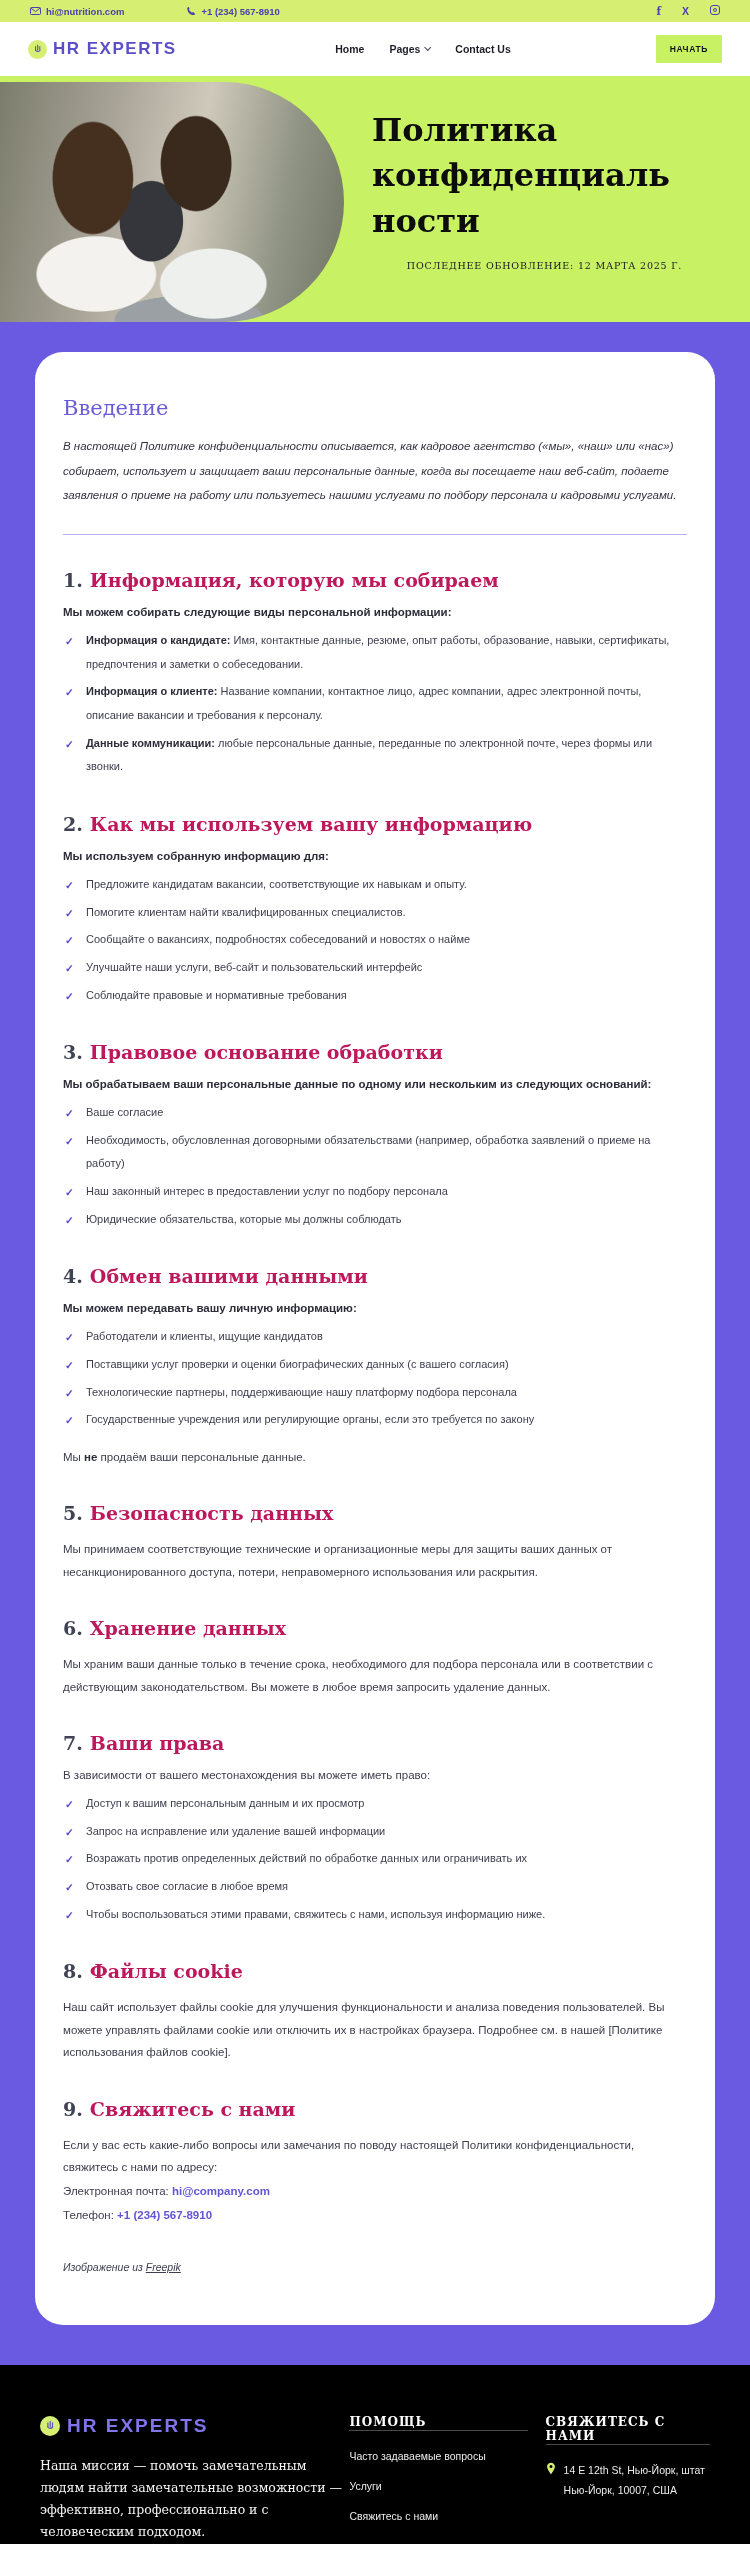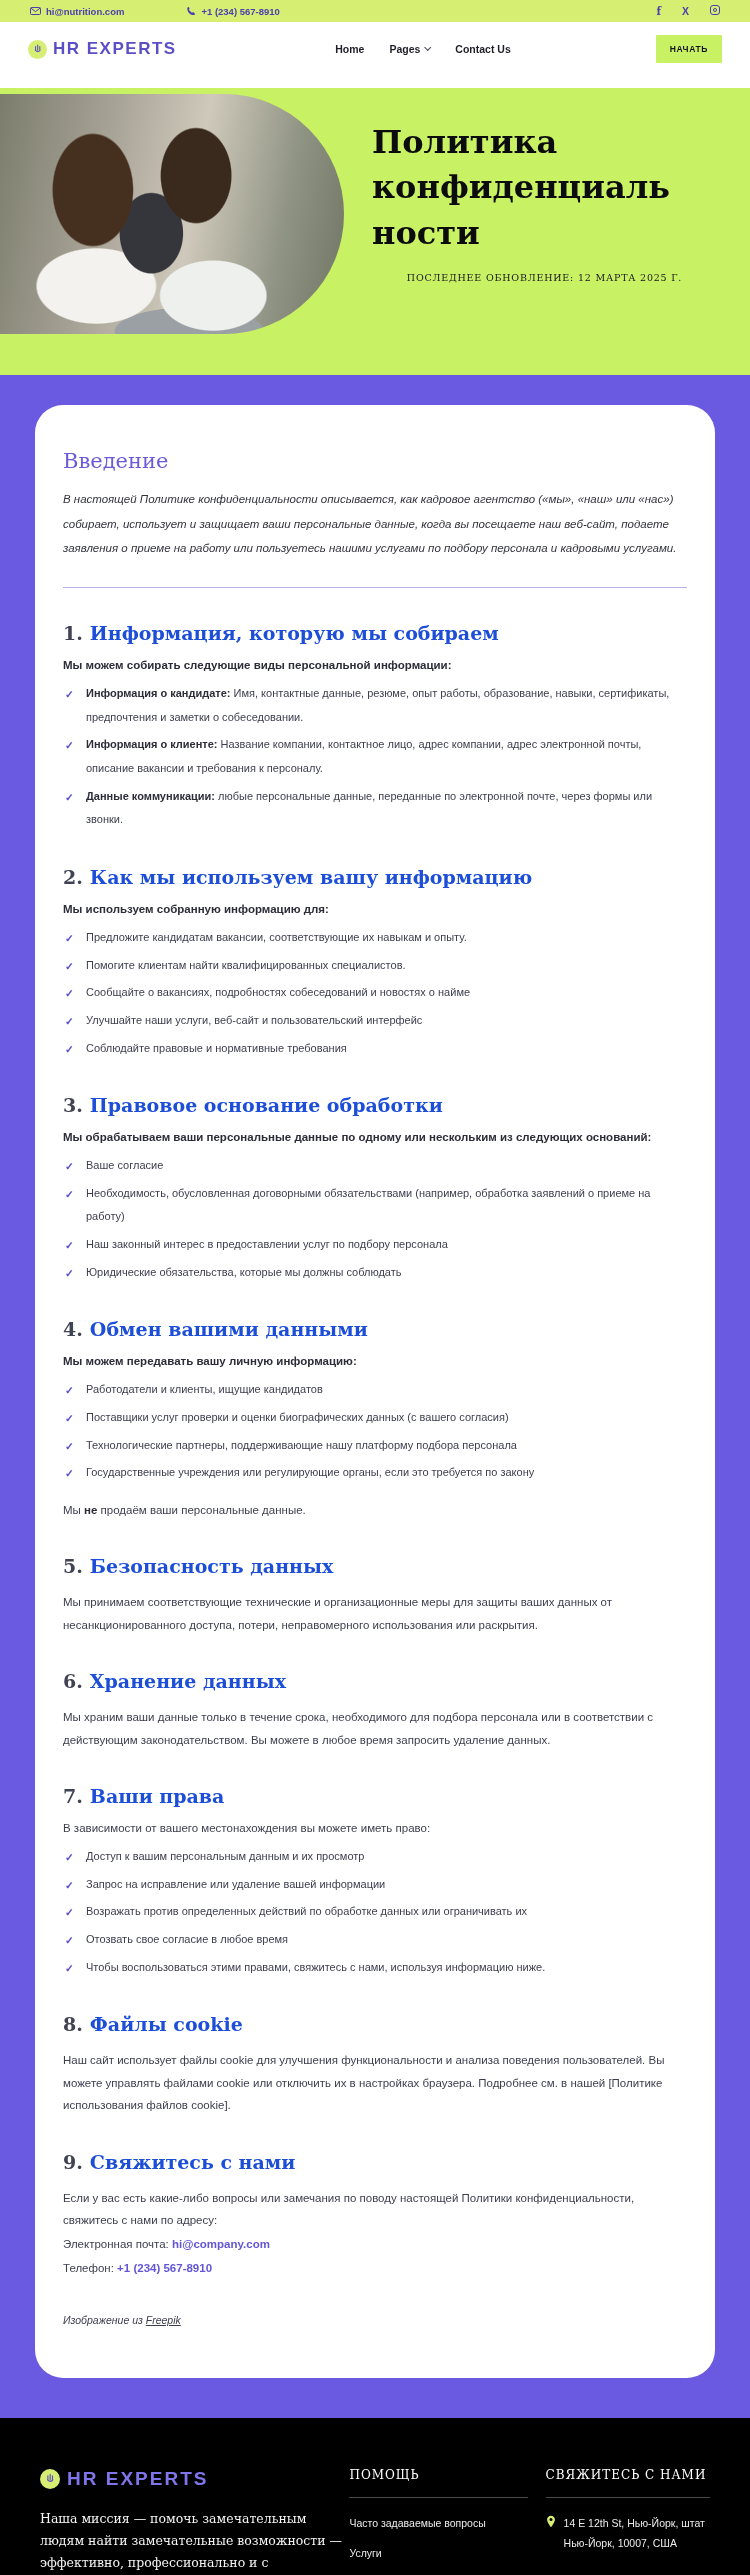--- a/index.html
+++ b/index.html
@@ -18,21 +18,21 @@
   .header { height: 54px; background: #fff; display: flex; align-items: center; padding: 0 28px; position: relative; }
   .brand { display: flex; align-items: center; gap: 6px; }
   .logo-badge { width: 19px; height: 19px; border-radius: 50%; background: #d6ee72; display: flex; align-items: center; justify-content: center; }
   .brand-text { font-size: 17px; font-weight: 700; color: #5a4fc6; letter-spacing: 1.5px; }
   .nav { position: absolute; left: 50%; transform: translateX(-50%); display: flex; gap: 25px; margin-left: 48px; }
   .nav a { font-size: 10.5px; color: #1e1e28; font-weight: 600; text-decoration: none; display: flex; align-items: center; }
   .chev { display: inline-block; width: 5px; height: 5px; border-right: 1.4px solid #4a4a55; border-bottom: 1.4px solid #4a4a55; transform: rotate(45deg); margin-left: 5px; margin-top: -3px; }
   .cta { margin-left: auto; background: #c9f164; border: none; border-radius: 1px; padding: 9px 14px; font-size: 8.5px; font-weight: 700; letter-spacing: .6px; color: #14141e; cursor: pointer; font-family: inherit; }
 
   
-  .hero { position: relative; height: 287px; background: #c9f164; overflow: hidden; margin-top: 12px; }
+  .hero { position: relative; height: 246px; background: #c9f164; overflow: hidden; }
   .hero-photo { position: absolute; left: 0; top: 6px; width: 344px; height: 240px; border-radius: 0 125px 125px 0;
     background:
       radial-gradient(58px 78px at 57% 34%, #3a2a1e 0 60%, transparent 62%),
       radial-gradient(66px 92px at 27% 40%, #45301f 0 60%, transparent 62%),
       radial-gradient(52px 66px at 44% 58%, #34363b 0 60%, transparent 62%),
       radial-gradient(92px 58px at 28% 80%, #f4f2ee 0 64%, transparent 66%),
       radial-gradient(82px 54px at 62% 84%, #eef0ee 0 64%, transparent 66%),
       radial-gradient(105px 34px at 55% 99%, #9aa0a3 0 70%, transparent 72%),
       linear-gradient(100deg, #7b7d6c 0%, #a7a296 30%, #cfc9bb 55%, #8f9383 80%, #6f7463 100%);
   }
@@ -42,21 +42,21 @@
 
   
   .main { background: #6a5ae1; padding: 30px 35px 40px; }
   .card { background: #fff; border-radius: 28px; padding: 44px 28px 52px; }
   .intro-heading { font-family: "DejaVu Serif", serif; font-size: 21px; font-weight: 500; color: #6a5cd8; margin-bottom: 14px; }
   .intro-text { font-style: italic; font-size: 11.5px; line-height: 2.15; color: #33333f; margin-bottom: 26px; }
   .divider { border: none; border-top: 1px solid #b7afe9; }
   .section { margin-top: 34px; }
   .section h2 { font-family: "DejaVu Serif", serif; font-size: 19px; font-weight: 600; }
   .section h2 .num { color: #3f4353; margin-right: 7px; }
-  .section h2 .ttl { color: #1d4ed8; }
+  .section h2 .ttl { color: #be185d; }
   .lead { font-size: 11.5px; margin: 15px 0 11px; color: #3d3e4e; }
   .lead.bold { font-weight: 700; color: #2c2d39; }
   .bullets { list-style: none; }
   .bullets li { position: relative; padding-left: 23px; font-size: 11px; line-height: 2.15; color: #3d3e4e; margin-bottom: 4px; }
   .bullets li::before { content: "✓"; position: absolute; left: 2px; top: 1px; color: #5a4ed0; font-size: 10.5px; font-weight: 700; }
   .bullets b, .pbody b, .lead b { color: #2c2d39; }
   .pbody { font-size: 11.5px; line-height: 1.95; color: #3d3e4e; margin-top: 14px; }
   .contact-line { font-size: 11.5px; line-height: 1.75; color: #3d3e4e; margin-top: 3px; }
   .link { color: #6356d6; font-weight: 700; text-decoration: none; }
   .credit { margin-top: 36px; font-style: italic; font-size: 10.5px; color: #3d3e4e; }
@@ -64,21 +64,21 @@
 
   
   .footer { background: #000; color: #fff; padding: 50px 40px 0; }
   .fcols { display: flex; }
   .fleft { width: 310px; }
   .flogo { display: flex; align-items: center; gap: 7px; }
   .flogo .logo-badge { width: 20px; height: 20px; }
   .flogo-text { font-size: 19px; font-weight: 700; color: #7f74e9; letter-spacing: 2px; }
   .fmission { font-family: "DejaVu Serif", serif; font-size: 12.5px; line-height: 1.78; color: #f4f4f4; margin-top: 18px; }
   .fmid { margin-left: 6px; width: 182px; }
-  .fh { font-family: "DejaVu Serif", serif; font-size: 12px; letter-spacing: 1px; font-weight: 400; color: #fff; padding-bottom: 15px; border-bottom: 1px solid #4a4a4a; }
+  .fh { font-family: "DejaVu Serif", serif; font-size: 12px; letter-spacing: 1px; font-weight: 700; color: #fff; padding-bottom: 1px; border-bottom: 1px solid #4a4a4a; }
   .flinks { list-style: none; margin-top: 15px; }
   .flinks li { margin-bottom: 12px; }
   .flinks a { font-size: 10.5px; color: #ececec; text-decoration: none; margin-top: 36px; }
   .fright { margin-left: 18px; width: 168px; }
   .fcontact-item { display: flex; gap: 8px; font-size: 10.5px; line-height: 1.95; color: #ececec; margin-top: 15px; align-items: flex-start; }
   .fcontact-item .ficon { flex: 0 0 auto; margin-top: 2px; color: #d6ee72; }
 </style>
 </head>
 <body>
 

